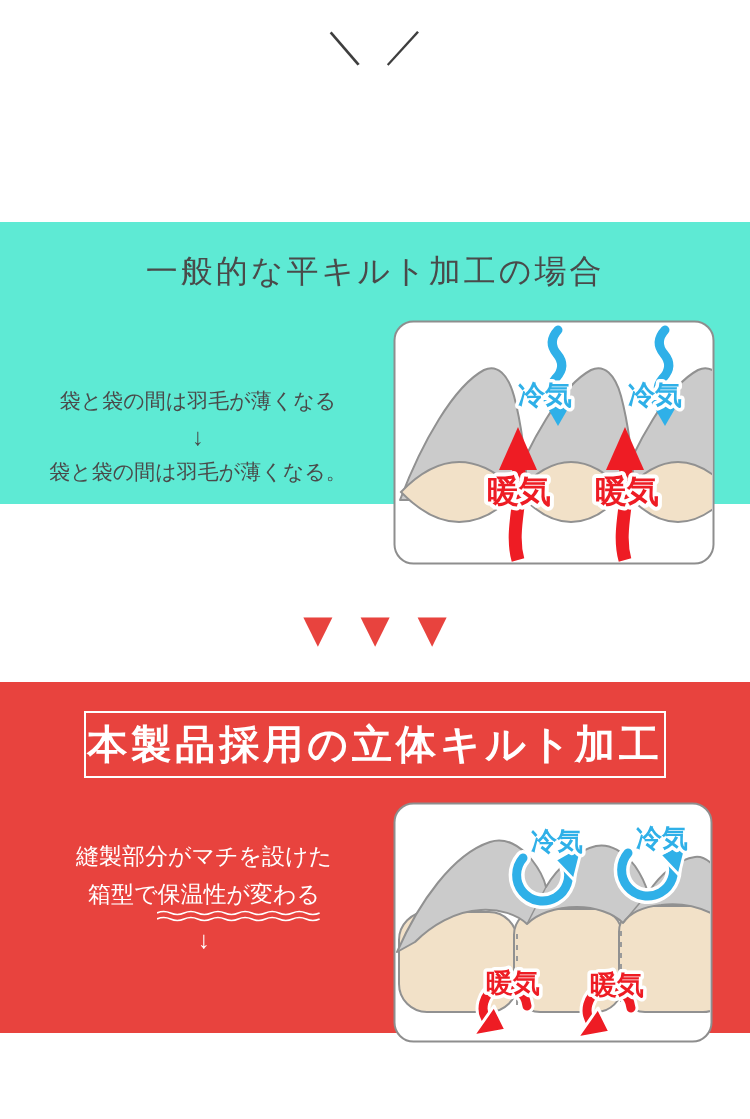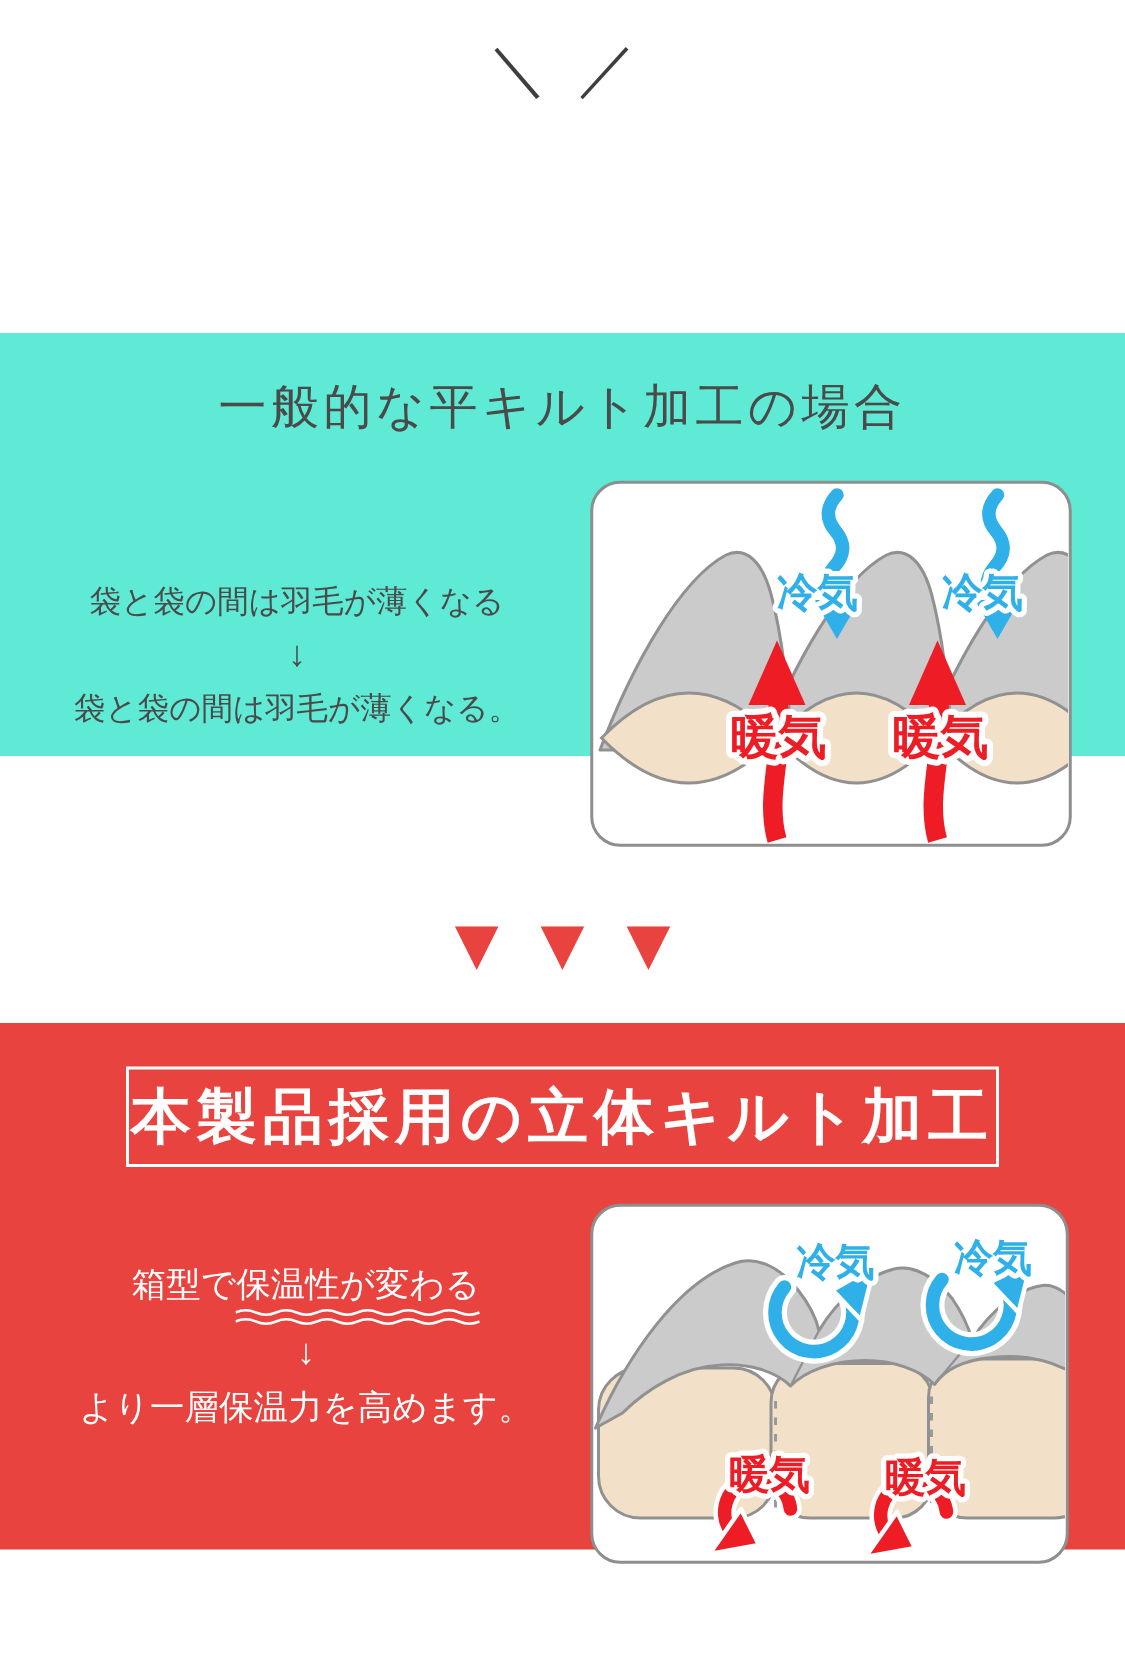--- a/index.html
+++ b/index.html
@@ -111,28 +111,28 @@
   <div class="divider">
     <span>▼</span>
     <span>▼</span>
     <span>▼</span>
   </div>
 
   <div class="boxsec">
     <div class="box-title">本製品採用の立体キルト加工</div>
 
     <div class="box-desc">
+      <div>縫製部分がマチを設けた</div>
       <div>
         <span>箱型で</span><span class="wavy"><span>保温性が変わる</span><svg viewBox="0 0 180 14" preserveAspectRatio="none">
               <path d="M0 3 Q7.5 0 15 3 T30 3 T45 3 T60 3 T75 3 T90 3 T105 3 T120 3 T135 3 T150 3 T165 3 T180 3" fill="none" stroke="#ffffff" stroke-width="1.7"></path>
               <path d="M0 9 Q7.5 6 15 9 T30 9 T45 9 T60 9 T75 9 T90 9 T105 9 T120 9 T135 9 T150 9 T165 9 T180 9" fill="none" stroke="#ffffff" stroke-width="1.7"></path>
             </svg></span>
       </div>
       <div class="desc-arrow">↓</div>
-      <div>より一層保温力を高めます。</div>
     </div>
 
     <svg class="illu2" width="320" height="241" viewBox="0 0 320 241">
       <defs>
           <clipPath id="clip2">
             <rect x="3" y="3" width="314" height="235" rx="17"></rect>
           </clipPath>
         </defs>
       <rect x="1.5" y="1.5" width="317" height="238" rx="19" fill="#ffffff" stroke="#8e8e8e" stroke-width="2"></rect>
       <g clip-path="url(#clip2)">

